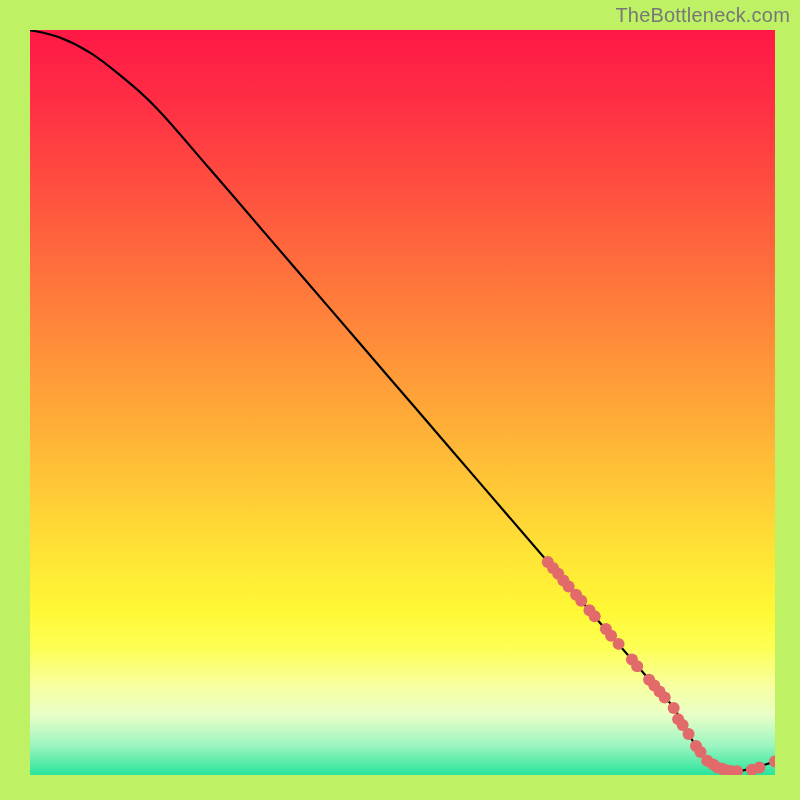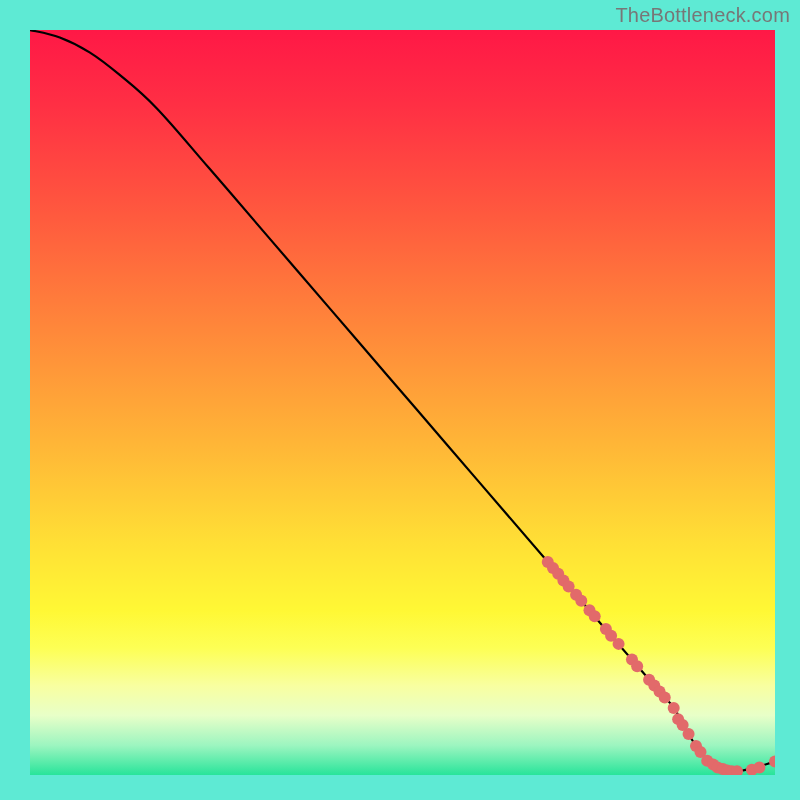--- a/index.html
+++ b/index.html
@@ -5,21 +5,21 @@
   body {
     margin: 0;
     padding: 0;
     background: #fff;
     font-family: Arial, sans-serif;
   }
   .stage {
     position: relative;
     width: 800px;
     height: 800px;
-    background: #5eead4;
+    background: #bef264;
   }
   .watermark {
     position: absolute;
     top: 4px;
     right: 10px;
     color: #777;
     font-size: 20px;
     font-family: Arial, sans-serif;
     z-index: 40;
     letter-spacing: 0.2px;

